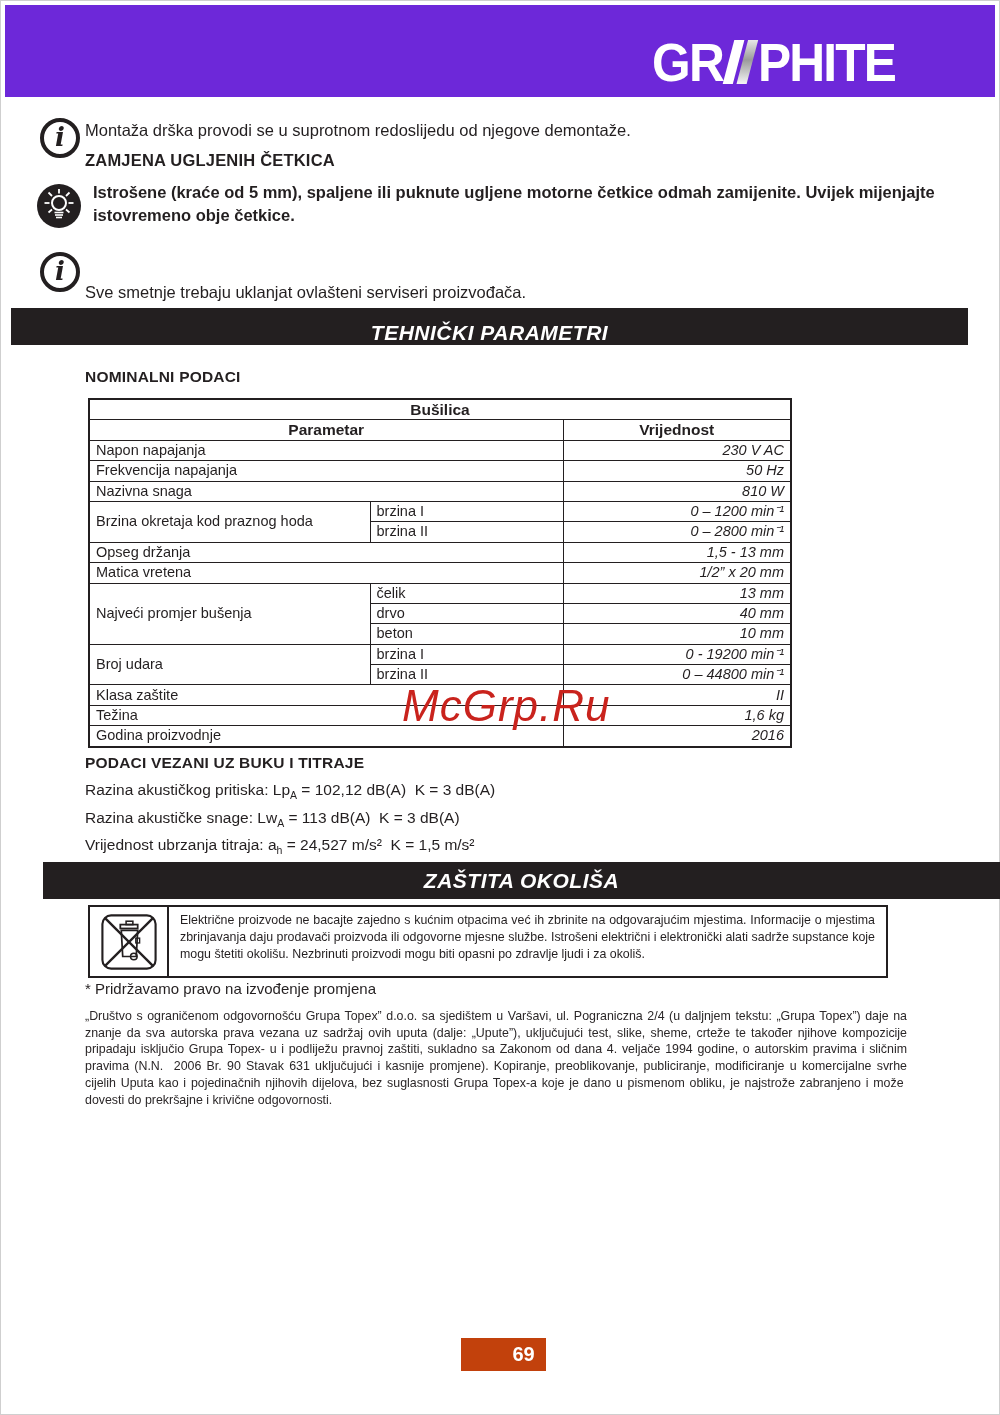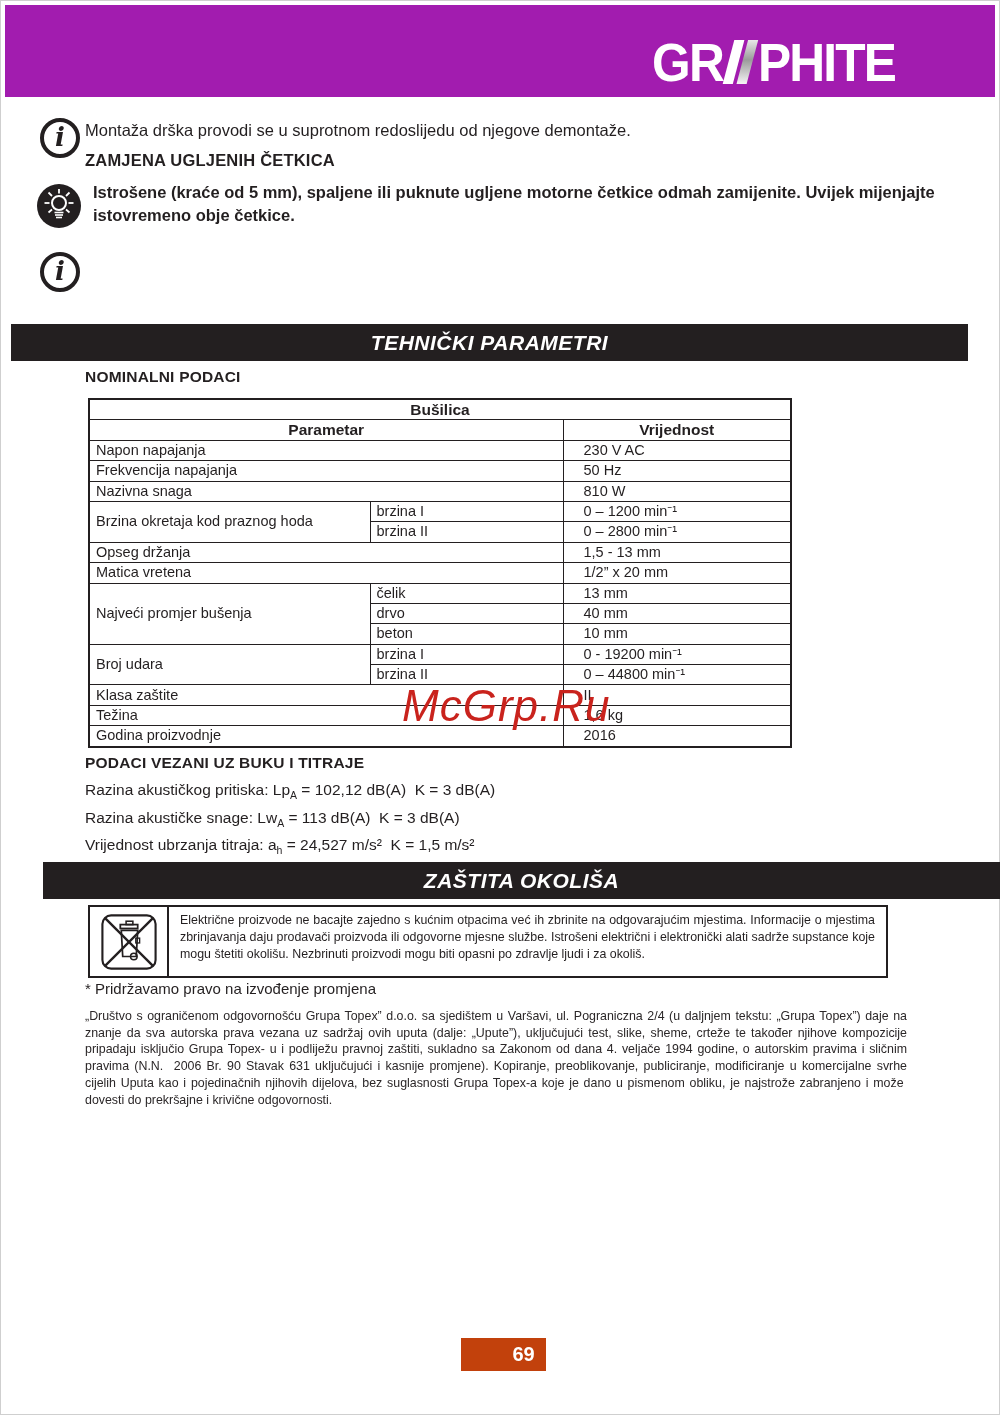--- a/index.html
+++ b/index.html
@@ -2,21 +2,21 @@
 <html><head>
 <meta charset="utf-8">
 <style>
   html,body{margin:0;padding:0;background:#e9e9e9;}
   .page{
     position:relative;width:1000px;height:1415px;margin:0 auto;
     background:#ffffff;box-shadow:inset 0 0 0 1px #cfcfcf;
     font-family:"Liberation Sans", sans-serif;color:#231f20;overflow:hidden;
   }
   
-  .header-bar{position:absolute;left:5px;top:5px;width:990px;height:92px;background:#a21caf;}
+  .header-bar{position:absolute;left:5px;top:5px;width:990px;height:92px;background:#6d28d9;}
   .logo{position:absolute;right:100px;top:33px;display:flex;align-items:flex-start;
         font-weight:800;font-size:54px;line-height:48px;color:#fff;letter-spacing:-2px;
         transform:scaleX(0.92);transform-origin:right;}
   .logo-a{position:relative;display:inline-block;width:30px;height:44px;margin:2px 3px 0 5px;}
   .logo-a .s{position:absolute;top:0;width:11px;height:44px;transform:skewX(-16deg);}
   .logo-a .s1{left:1px;background:#ffffff;}
   .logo-a .s2{left:16px;background:linear-gradient(180deg,#e8e8e8 0%,#9a9a9a 45%,#f5f5f5 100%);}
   
   .icon-info{position:absolute;width:32px;height:32px;border:4.5px solid #231f20;border-radius:50%;
              display:flex;align-items:center;justify-content:center;background:#fff;}
@@ -28,21 +28,21 @@
   
   .section-bar{position:absolute;left:11px;width:957px;height:37px;background:#231f20;
                display:flex;align-items:center;justify-content:center;}
   .section-bar span{color:#fff;font-weight:700;font-style:italic;font-size:21px;letter-spacing:0.5px;}
   .sub-head{position:absolute;left:85px;font-size:15.5px;font-weight:700;letter-spacing:0.2px;}
   
   table.specs{position:absolute;left:88px;top:398px;width:702px;border-collapse:collapse;
               table-layout:fixed;font-size:14.5px;border:2px solid #231f20;}
   table.specs td{border:1px solid #231f20;height:19.4px;padding:0 6px;line-height:1.05;
                  overflow:hidden;white-space:nowrap;}
-  table.specs td.c{text-align:left;padding:0 20px;}
+  table.specs td.c{text-align:right;padding:0 6px;font-style:italic;}
   table.specs td.hd{text-align:center;font-weight:700;font-size:15.5px;}
   .col1{width:281px;}.col2{width:193px;}.col3{width:228px;}
   
   .noise{position:absolute;left:85px;top:779px;font-size:15.5px;line-height:21.5px;}
   .noise sub{font-size:10.5px;}
   
   .env-box{position:absolute;left:88px;top:905px;width:800px;height:73px;border:2px solid #231f20;
            display:flex;box-sizing:border-box;background:#fff;}
   .env-icon-cell{width:77px;border-right:2px solid #231f20;display:flex;align-items:center;justify-content:center;}
   .env-text{flex:1;padding:5px 11px 4px 11px;font-size:12.4px;line-height:17.2px;text-align:justify;}
@@ -91,22 +91,23 @@
       <line x1="16" y1="26.5" x2="12.5" y2="29.5"></line>
     </g>
   </svg>
   <div class="icon-info" style="left:40px;top:252px;">
       <span>i</span>
     </div>
 
   <div class="txt" style="top:119px;width:880px;">Montaža drška provodi se u suprotnom redoslijedu od njegove demontaže.</div>
   <div class="intro-head" style="top:151px;">ZAMJENA UGLJENIH ČETKICA</div>
   <div class="txt b" style="top:181px;width:868px;">Istrošene (kraće od 5 mm), spaljene ili puknute ugljene motorne četkice odmah zamijenite. Uvijek mijenjajte istovremeno obje četkice.</div>
-
-  <div class="section-bar" style="top:324px;">
+  <div class="txt" style="top:281px;width:880px;">Sve smetnje trebaju uklanjat ovlašteni serviseri proizvođača.</div>
+
+  <div class="section-bar" style="top:308px;align-items:flex-end;">
     <span>TEHNIČKI PARAMETRI</span>
   </div>
   <div class="sub-head" style="top:368px;">NOMINALNI PODACI</div>
 
   <table class="specs">
     <colgroup>
         <col class="col1">
         <col class="col2">
         <col class="col3">
       </colgroup>

